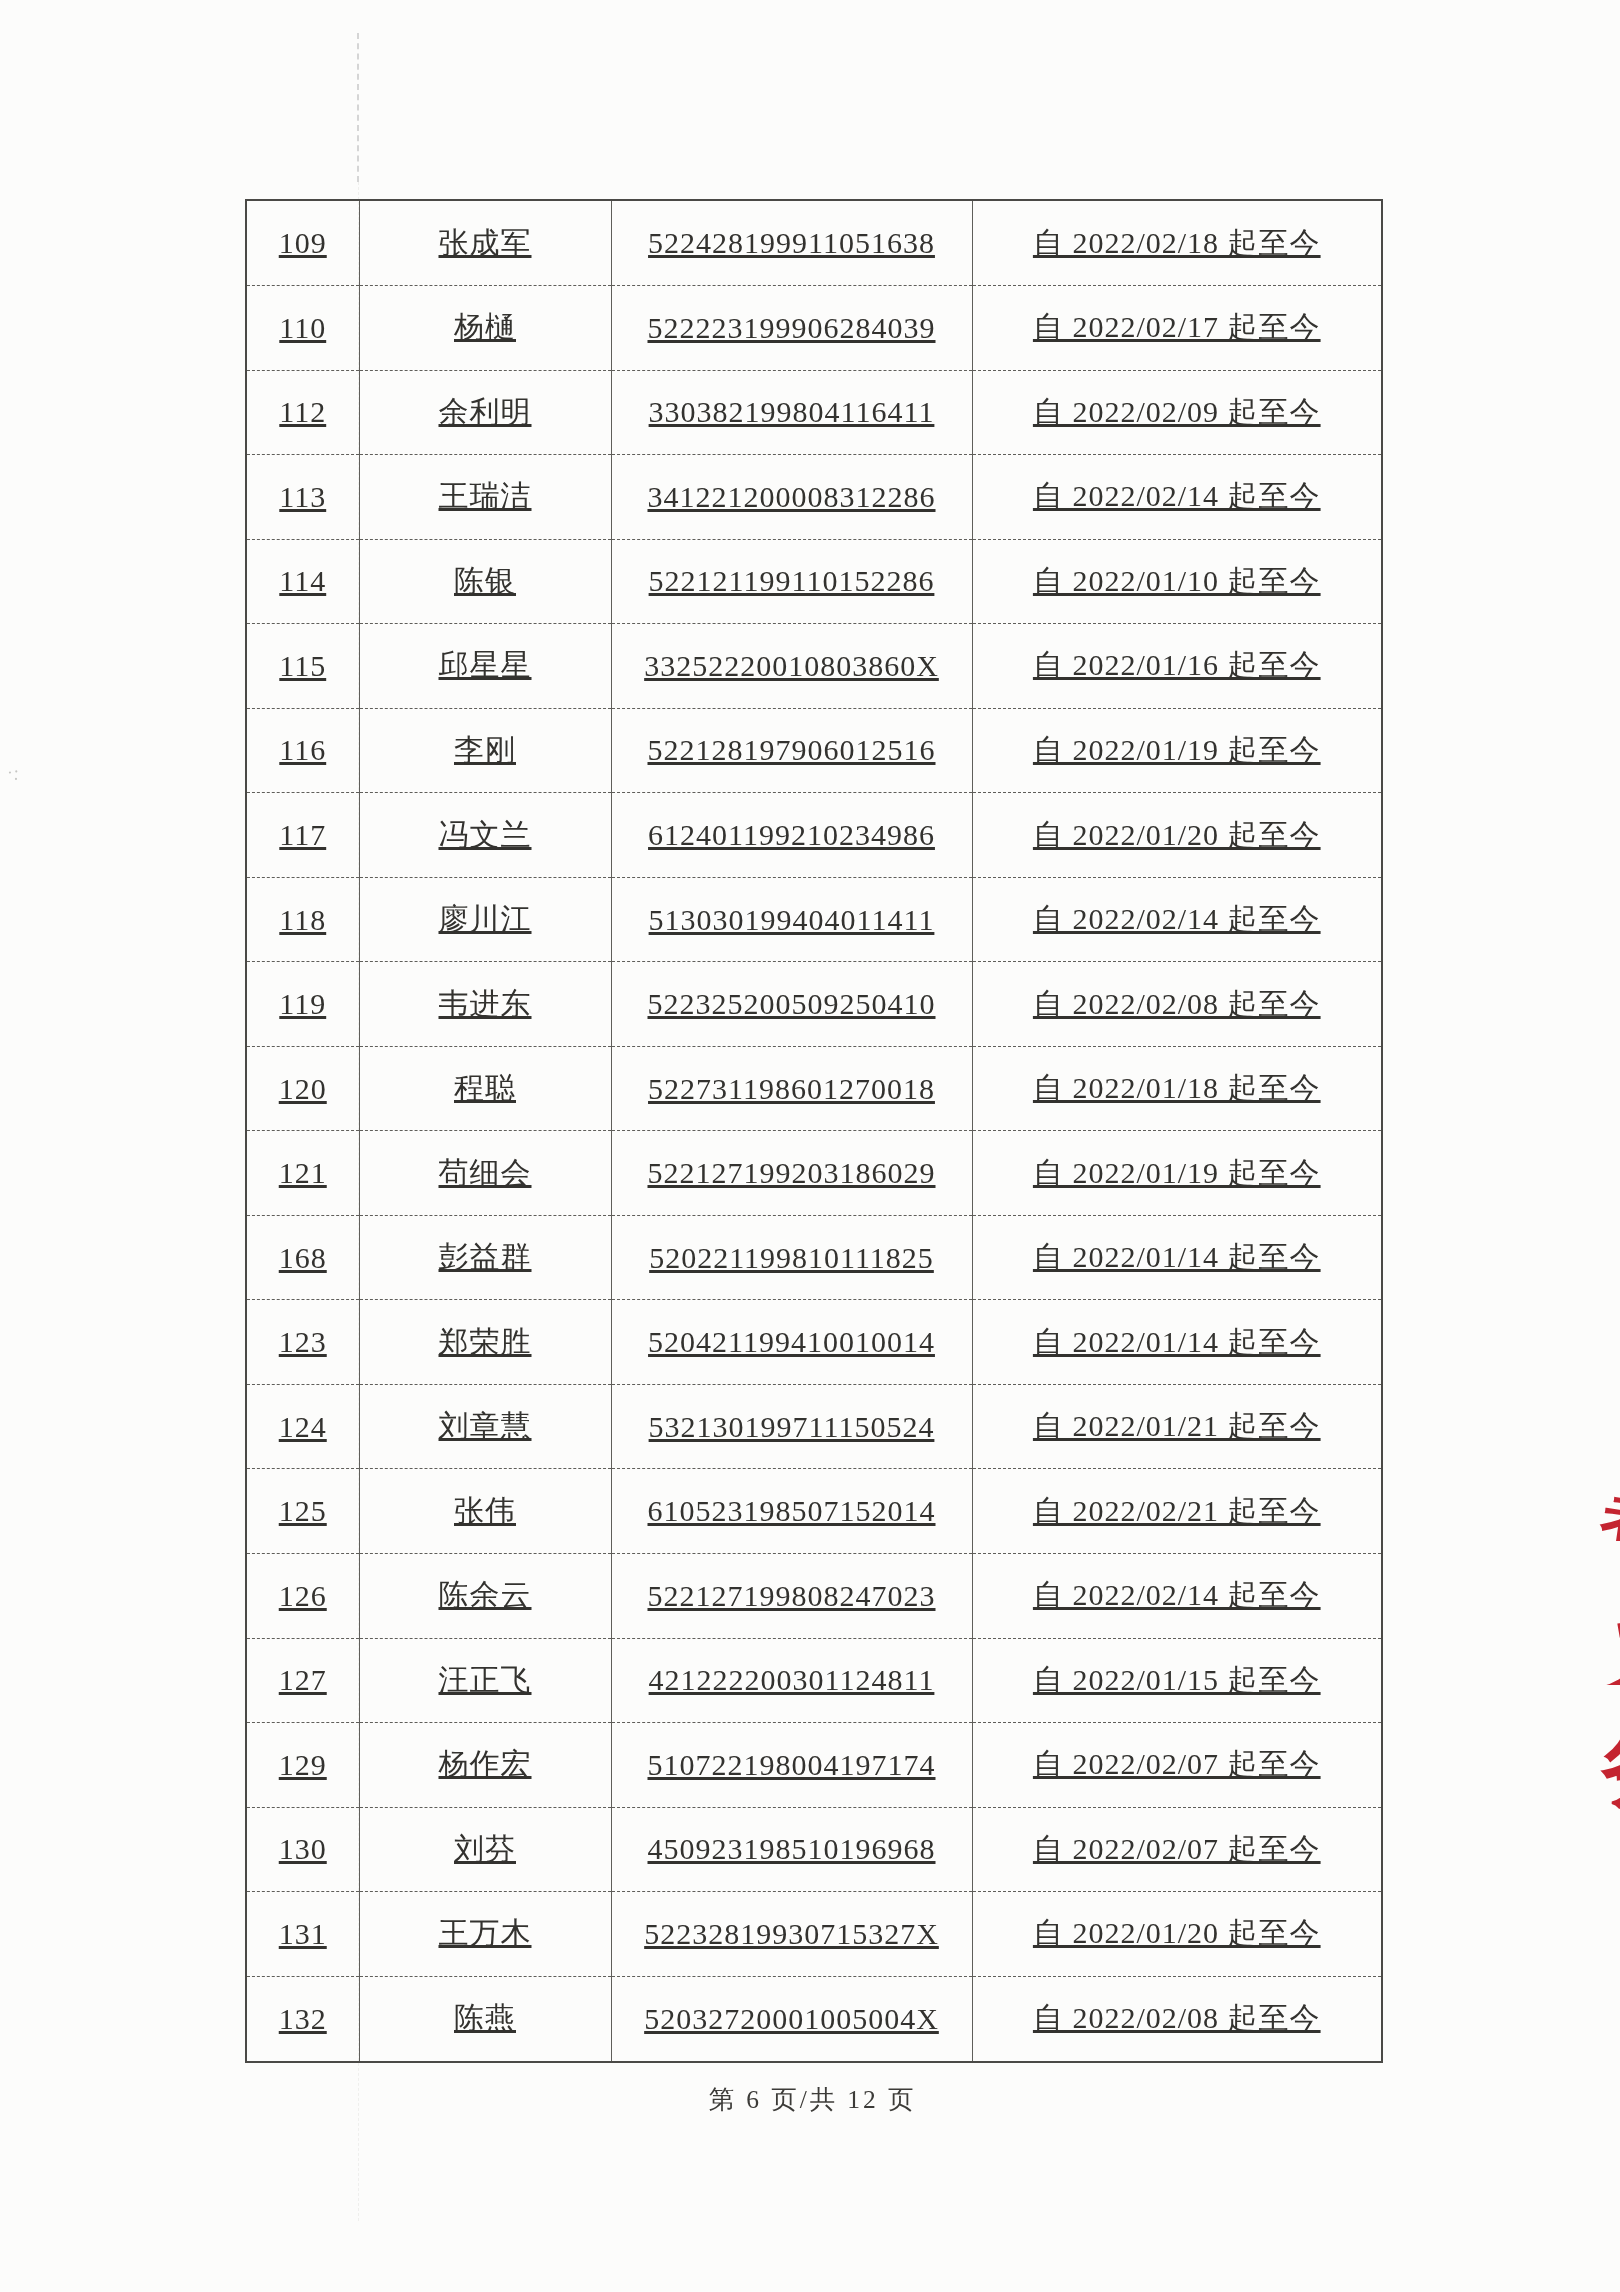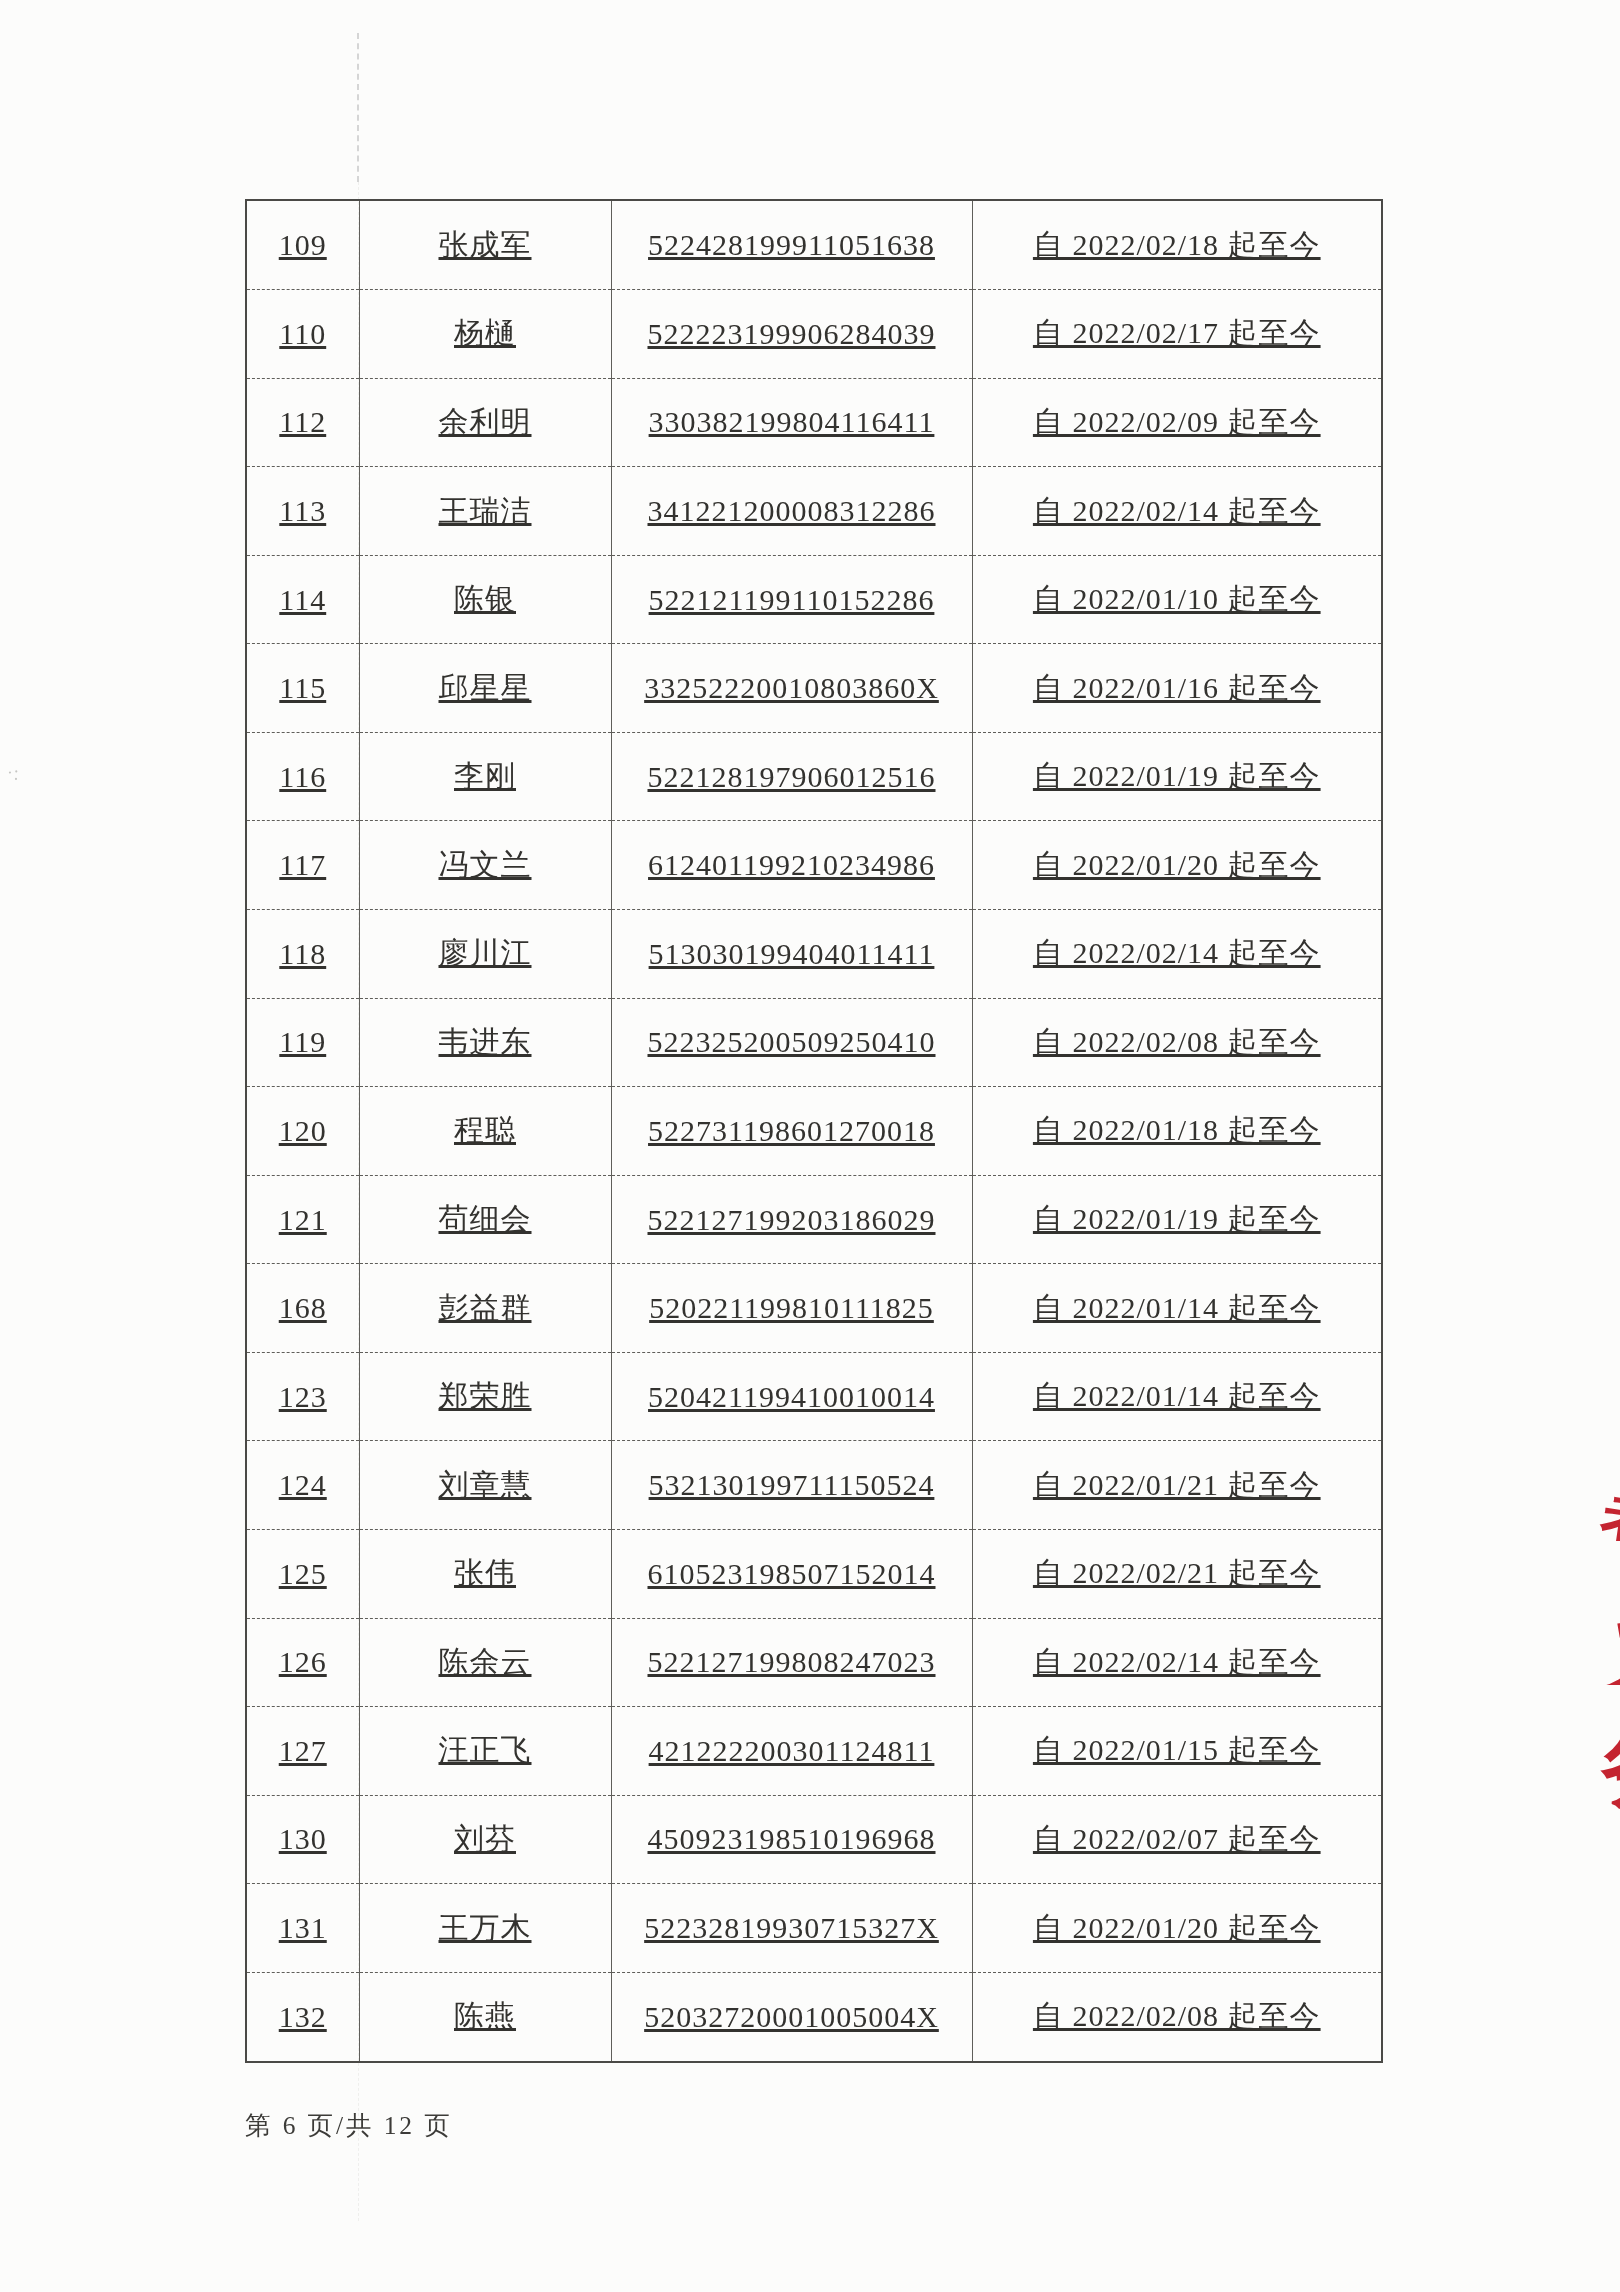--- a/index.html
+++ b/index.html
@@ -95,25 +95,24 @@
   }
   td.cell-no { font-size: 31px; letter-spacing: 2px; }
   td.cell-id { font-size: 26.5px; letter-spacing: 0.5px; }
   td.cell-period { font-size: 29px; letter-spacing: 0.5px; }
   
   .page-footer {
     position: absolute;
     left: 245px;
     top: 2082px;
     width: 1135px;
-    text-align: left;
+    text-align: center;
     font-size: 25.5px;
     letter-spacing: 2.9px;
     color: #3c3b38;
-    margin-top: 26px;
   }
 </style>
 </head>
 <body>
 
 <div class="page">
 
   <div class="fold-line-top"></div>
   <div class="fold-line-full"></div>
   <div class="left-speck">:·</div>
@@ -226,20 +225,26 @@
       <td class="cell-no">126</td>
       <td class="cell-name">陈余云</td>
       <td class="cell-id">522127199808247023</td>
       <td class="cell-period">自 2022/02/14 起至今</td>
     </tr>
         <tr>
       <td class="cell-no">127</td>
       <td class="cell-name">汪正飞</td>
       <td class="cell-id">421222200301124811</td>
       <td class="cell-period">自 2022/01/15 起至今</td>
+    </tr>
+        <tr>
+      <td class="cell-no">129</td>
+      <td class="cell-name">杨作宏</td>
+      <td class="cell-id">510722198004197174</td>
+      <td class="cell-period">自 2022/02/07 起至今</td>
     </tr>
         <tr>
       <td class="cell-no">130</td>
       <td class="cell-name">刘芬</td>
       <td class="cell-id">450923198510196968</td>
       <td class="cell-period">自 2022/02/07 起至今</td>
     </tr>
         <tr>
       <td class="cell-no">131</td>
       <td class="cell-name">王万木</td>

